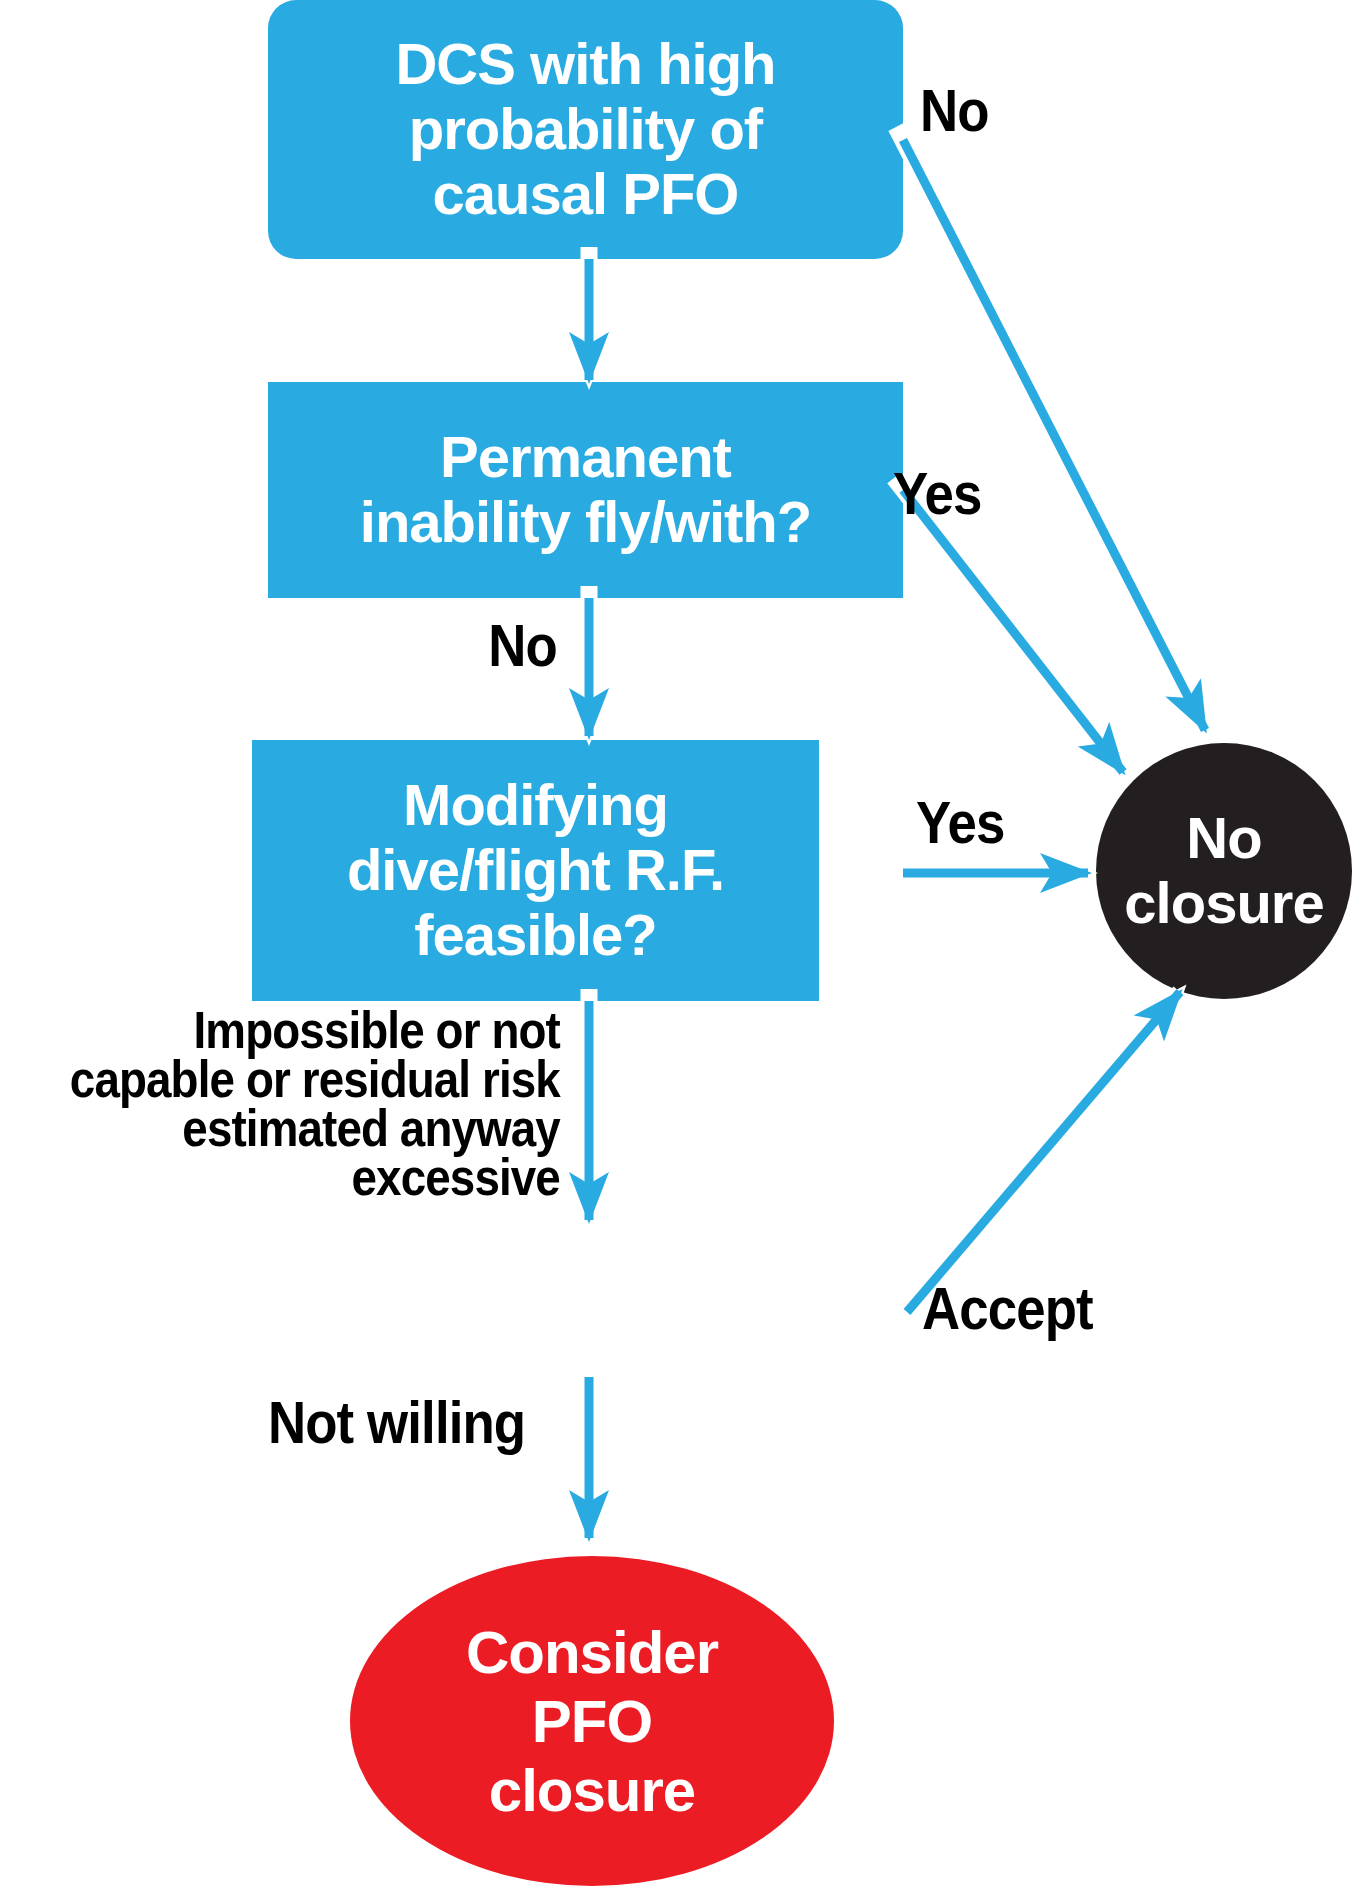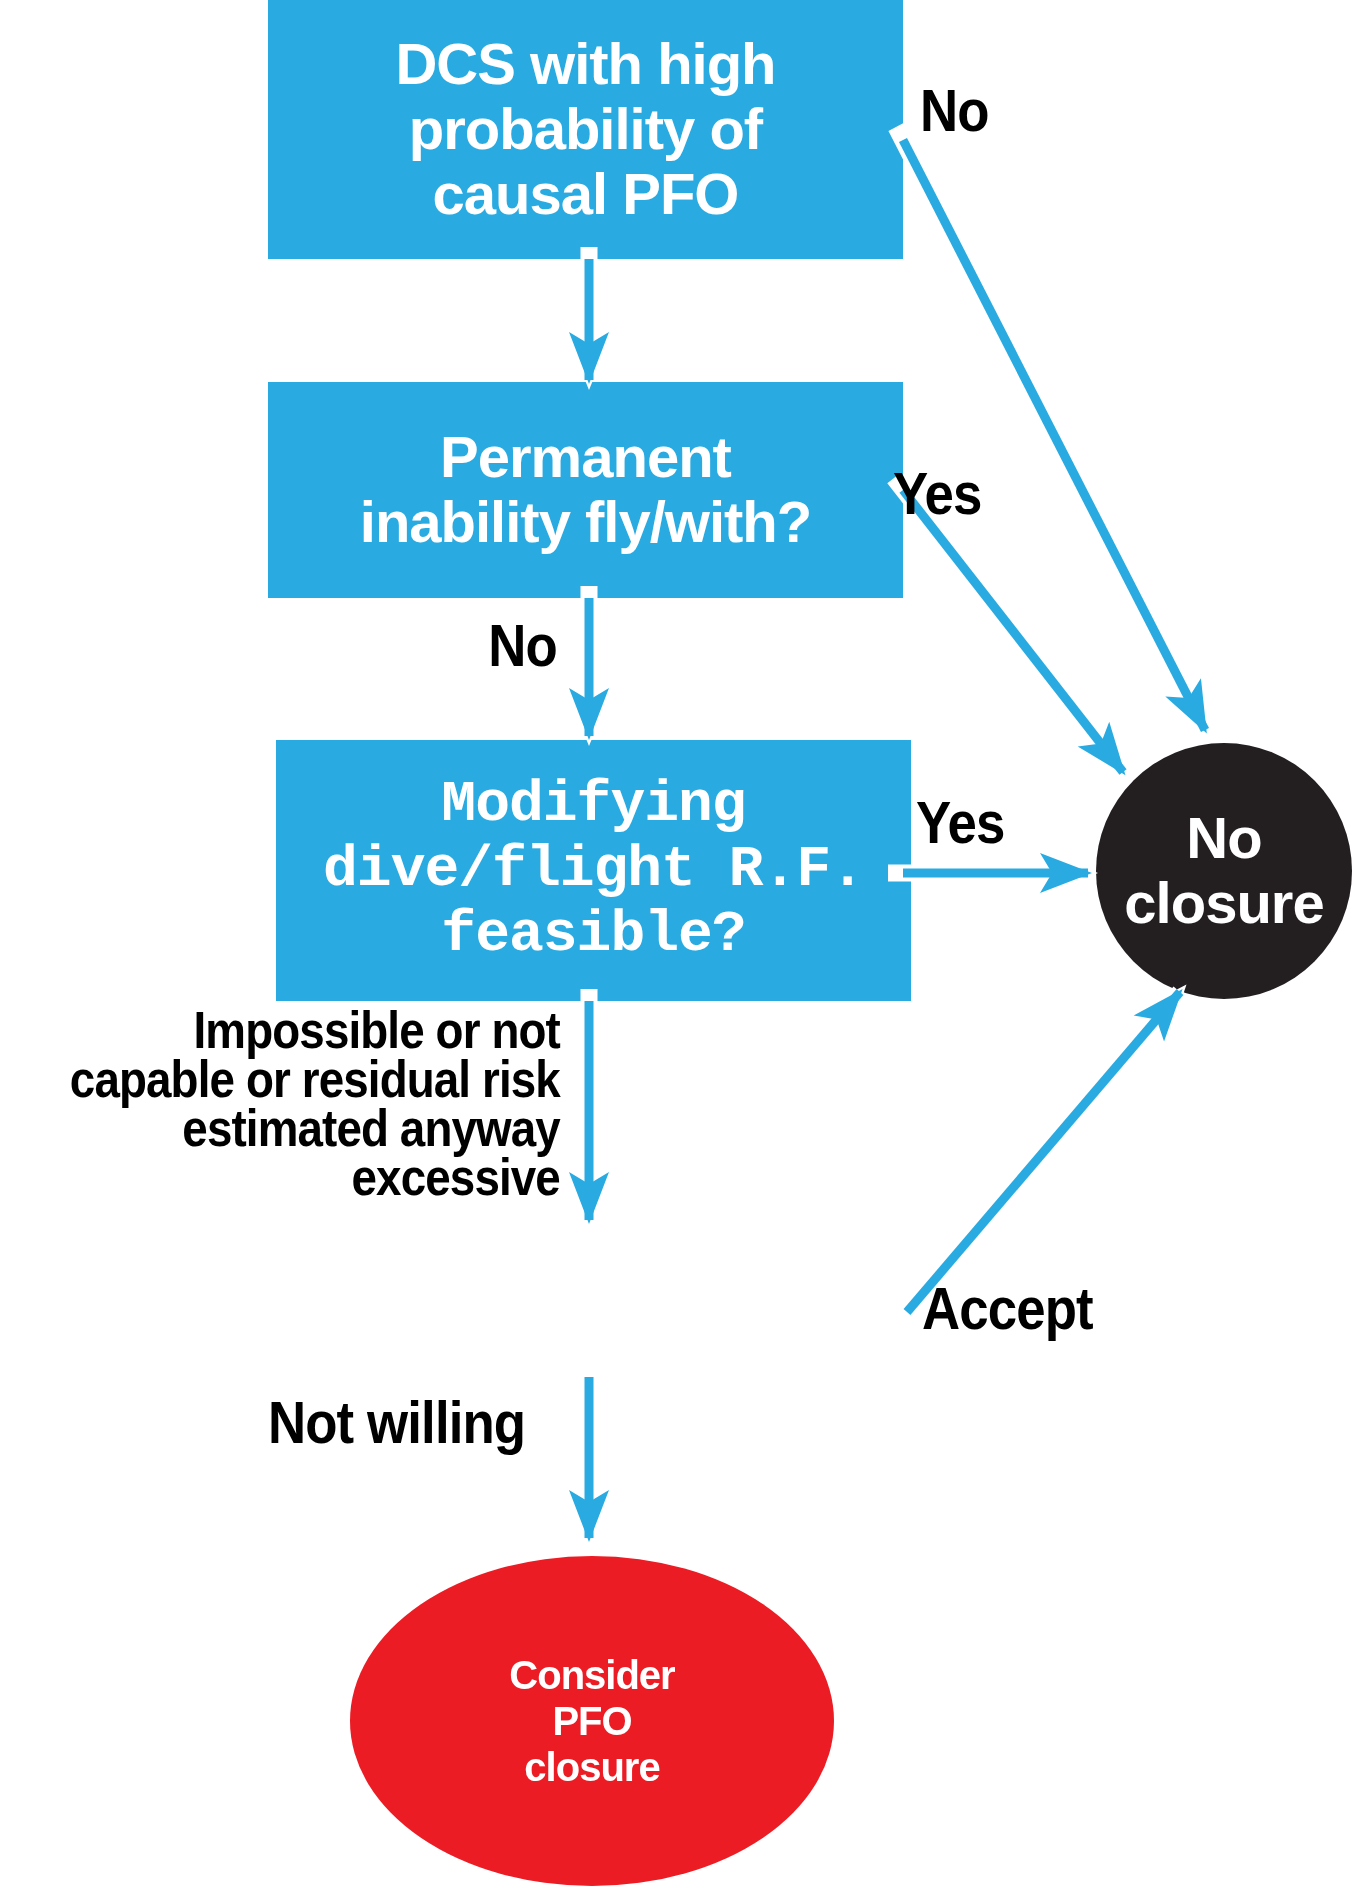--- a/index.html
+++ b/index.html
@@ -1,29 +1,29 @@
 <!DOCTYPE html>
 <html style="--blue: #29ABE2; --red: #EC1C24; --dark: #231F20; --ink: #000000;"><head>
 <meta charset="utf-8">
 <style>
   html,body{margin:0;padding:0;background:#fff;}
   .canvas{position:relative;width:1355px;height:1888px;background:#fff;overflow:hidden;
           font-family:"Liberation Sans",sans-serif;font-weight:700;}
   .box{position:absolute;background:var(--blue);display:flex;align-items:center;justify-content:center;z-index:1;}
   .box-label{color:#fff;font-size:58px;line-height:1.12;text-align:center;white-space:pre-line;letter-spacing:-1px;}
-  #box1{left:268px;top:0;width:635px;height:259px;}
+  #box1{left:268px;top:0;width:635px;height:259px;border-radius:28px;}
   #box2{left:268px;top:382px;width:635px;height:216px;}
-  #box3{left:276px;top:740px;width:635px;height:261px;font-family:Liberation Mono, monospace;}
+  #box3{left:252px;top:740px;width:567px;height:261px;}
   #box4{left:268px;top:1224px;width:635px;height:153px;}
   .terminal{position:absolute;display:flex;align-items:center;justify-content:center;z-index:1;}
   .terminal-label{color:#fff;text-align:center;white-space:pre-line;letter-spacing:-1px;}
   #no-closure{left:1096px;top:743px;width:256px;height:256px;border-radius:50%;background:var(--dark);}
   #no-closure .terminal-label{font-size:58px;line-height:1.12;}
   #consider{left:350px;top:1556px;width:484px;height:330px;border-radius:50%;background:var(--red);}
-  #consider .terminal-label{font-size:40px;line-height:1.15;}
+  #consider .terminal-label{font-size:60px;line-height:1.15;}
   svg.arrows{position:absolute;left:0;top:0;z-index:2;}
   .casing{stroke:#fff;stroke-width:17px;fill:none;}
   .shaft{stroke:var(--blue);stroke-width:9px;fill:none;}
   #ah path{fill:var(--blue);} #ahw path{fill:#fff;}
   .edge-label{position:absolute;color:var(--ink);font-size:60px;letter-spacing:-1px;
               transform:scaleX(0.88);transform-origin:left top;white-space:nowrap;z-index:3;}
   .edge-label.right-aligned{transform-origin:right top;}
   #lbl-no-top{left:920px;top:76px;}
   #lbl-yes-permanent{left:893px;top:459px;}
   #lbl-no-permanent{right:798px;top:611px;}

